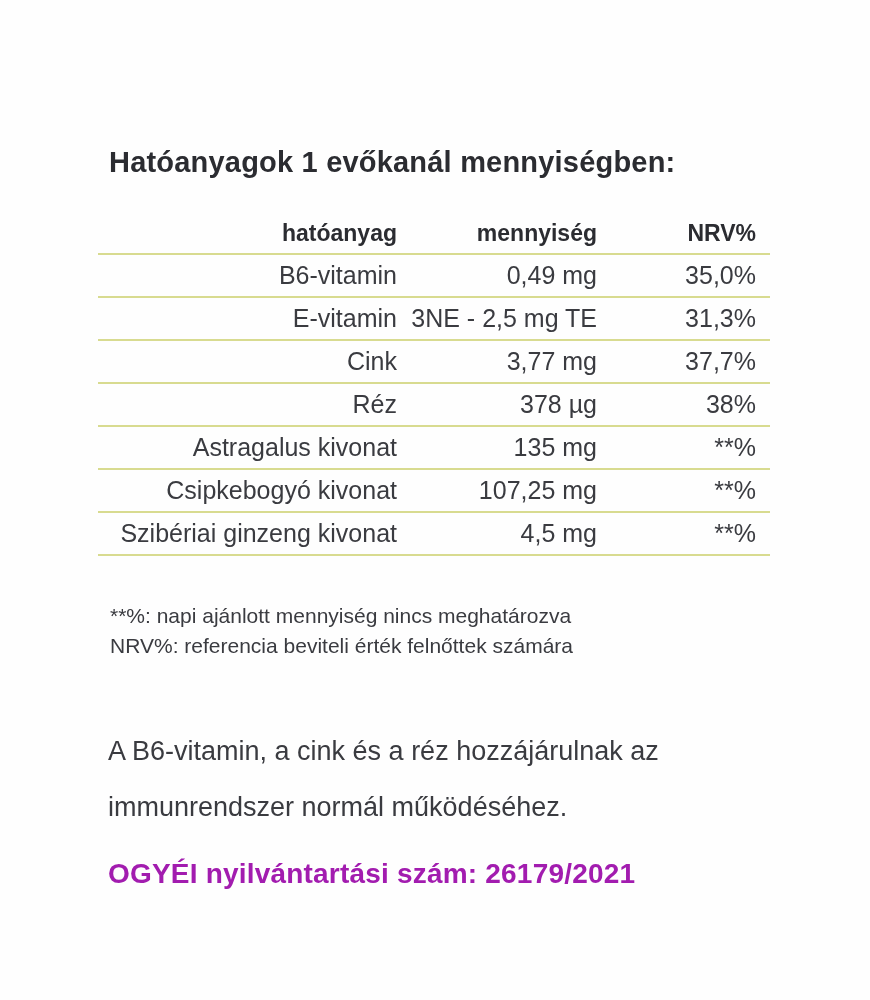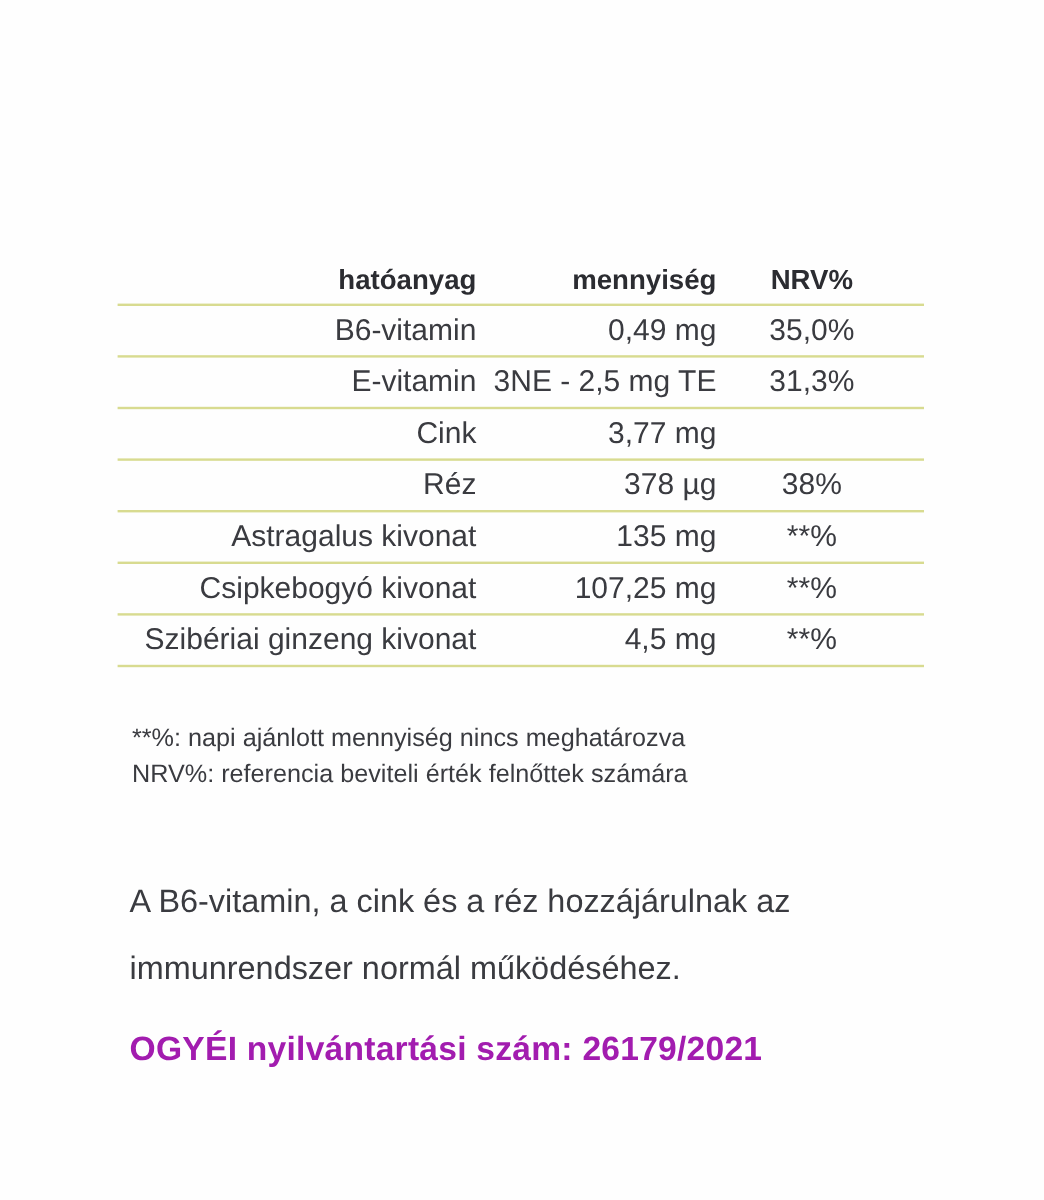--- a/index.html
+++ b/index.html
@@ -38,21 +38,21 @@
     color: #3a3b40;
   }
   .trow.head {
     height: 42px;
     font-size: 23px;
     font-weight: bold;
     color: #2b2c31;
   }
   .cell-name  { text-align: right;  padding-left: 12px; white-space: nowrap; }
   .cell-amt   { text-align: right; white-space: nowrap; }
-  .cell-nrv   { text-align: center; padding-right: 14px; white-space: nowrap; }
+  .cell-nrv   { text-align: right; padding-right: 14px; white-space: nowrap; }
   .footnotes {
     position: absolute;
     left: 110px;
     top: 601px;
     font-size: 21px;
     line-height: 30px;
     color: #3a3b40;
   }
   .claim {
     position: absolute;
@@ -71,20 +71,21 @@
     font-weight: bold;
     color: #a21caf;
     letter-spacing: 0.2px;
   }
 </style>
 </head>
 <body>
 
 <div class="page">
 
+  <h1 class="title">Hatóanyagok 1 evőkanál mennyiségben:</h1>
 
   <div class="table">
     <div class="trow head">
       <div class="cell-name">hatóanyag</div>
       <div class="cell-amt">mennyiség</div>
       <div class="cell-nrv">NRV%</div>
     </div>
 
     <div class="trow">
       <div class="cell-name">B6-vitamin</div>
@@ -94,20 +95,21 @@
 
     <div class="trow">
       <div class="cell-name">E-vitamin</div>
       <div class="cell-amt">3NE - 2,5 mg TE</div>
       <div class="cell-nrv">31,3%</div>
     </div>
 
     <div class="trow">
       <div class="cell-name">Cink</div>
       <div class="cell-amt">3,77 mg</div>
+      <div class="cell-nrv">37,7%</div>
     </div>
 
     <div class="trow">
       <div class="cell-name">Réz</div>
       <div class="cell-amt">378 µg</div>
       <div class="cell-nrv">38%</div>
     </div>
 
     <div class="trow">
       <div class="cell-name">Astragalus kivonat</div>

